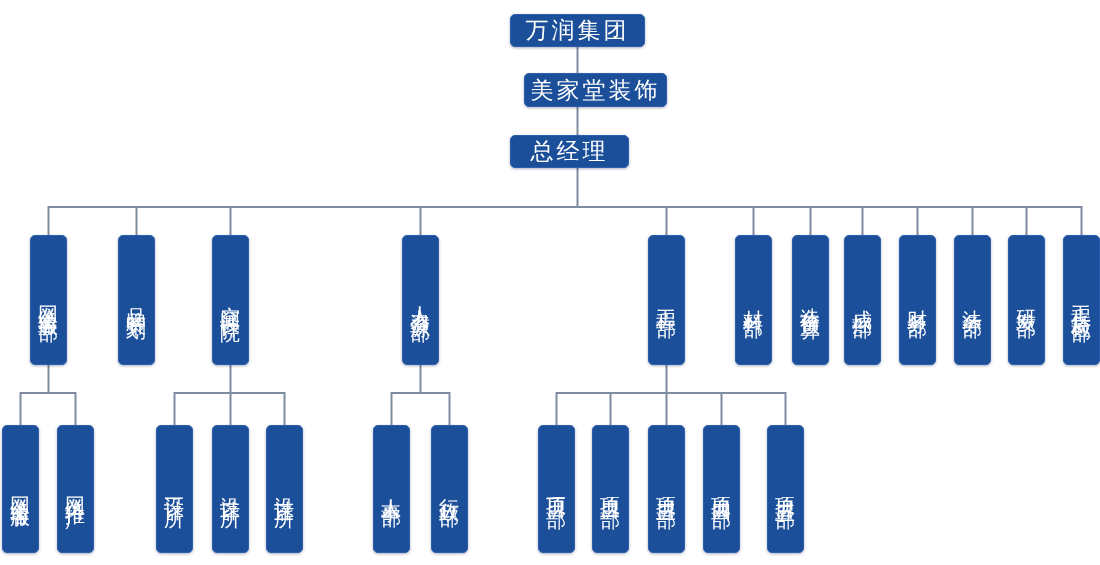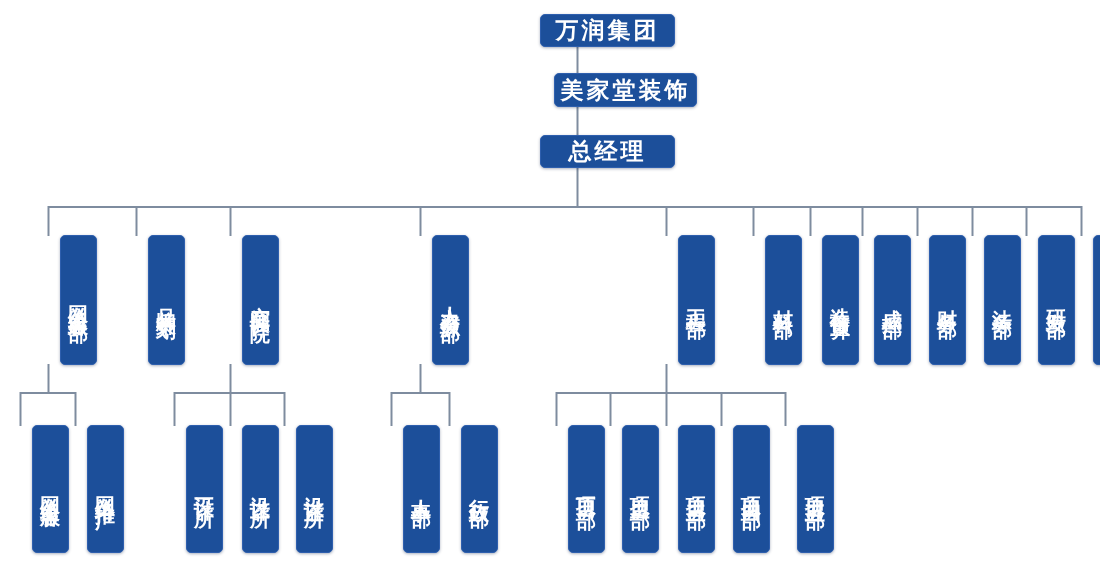--- a/index.html
+++ b/index.html
@@ -30,24 +30,23 @@
     z-index: 2;
     box-sizing: border-box;
     background: #1c4f9a;
     color: #ffffff;
     border: 1px solid #2e5fae;
     border-radius: 5px;
     box-shadow: 0 1px 3px rgba(10, 30, 70, 0.35);
     display: flex;
     align-items: center;
     justify-content: center;
-    font-weight: bold;
+    font-weight: normal;
     text-align: center;
     cursor: default;
-    margin-left: 30px;
   }
   .node.h {
     font-size: 23px;
     letter-spacing: 3px;
     white-space: nowrap;
   }
   .node.v {
     writing-mode: vertical-rl;
     text-orientation: upright;
     font-size: 20px;
@@ -106,21 +105,21 @@
       <line x1="556.5" y1="392" x2="556.5" y2="426"></line>
       <line x1="610.5" y1="392" x2="610.5" y2="426"></line>
       <line x1="666.5" y1="392" x2="666.5" y2="426"></line>
       <line x1="721.5" y1="392" x2="721.5" y2="426"></line>
       <line x1="785.5" y1="392" x2="785.5" y2="426"></line>
     </g>
   </svg>
 
   <div class="node h" style="left:510px; top:14px; width:135px; height:33px;">万润集团</div>
   <div class="node h" style="left:524px; top:73px; width:143px; height:34px;">美家堂装饰</div>
-  <div class="node h" style="left:510px; top:135px; width:135px; height:33px;">总经理</div>
+  <div class="node h" style="left:510px; top:135px; width:119px; height:33px;">总经理</div>
 
   <div class="node v" style="left:30px;  top:235px; width:37px; height:130px;">网络客服部</div>
   <div class="node v" style="left:118px; top:235px; width:37px; height:130px;">品牌策划</div>
   <div class="node v" style="left:212px; top:235px; width:37px; height:130px;">空间设计院</div>
   <div class="node v" style="left:402px; top:235px; width:37px; height:130px;">人力资源部</div>
   <div class="node v" style="left:648px; top:235px; width:37px; height:130px;">工程部</div>
   <div class="node v" style="left:735px; top:235px; width:37px; height:130px;">材料部</div>
   <div class="node v" style="left:792px; top:235px; width:37px; height:130px;">造价预算</div>
   <div class="node v" style="left:844px; top:235px; width:37px; height:130px;">成控部</div>
   <div class="node v" style="left:899px; top:235px; width:37px; height:130px;">财务部</div>

